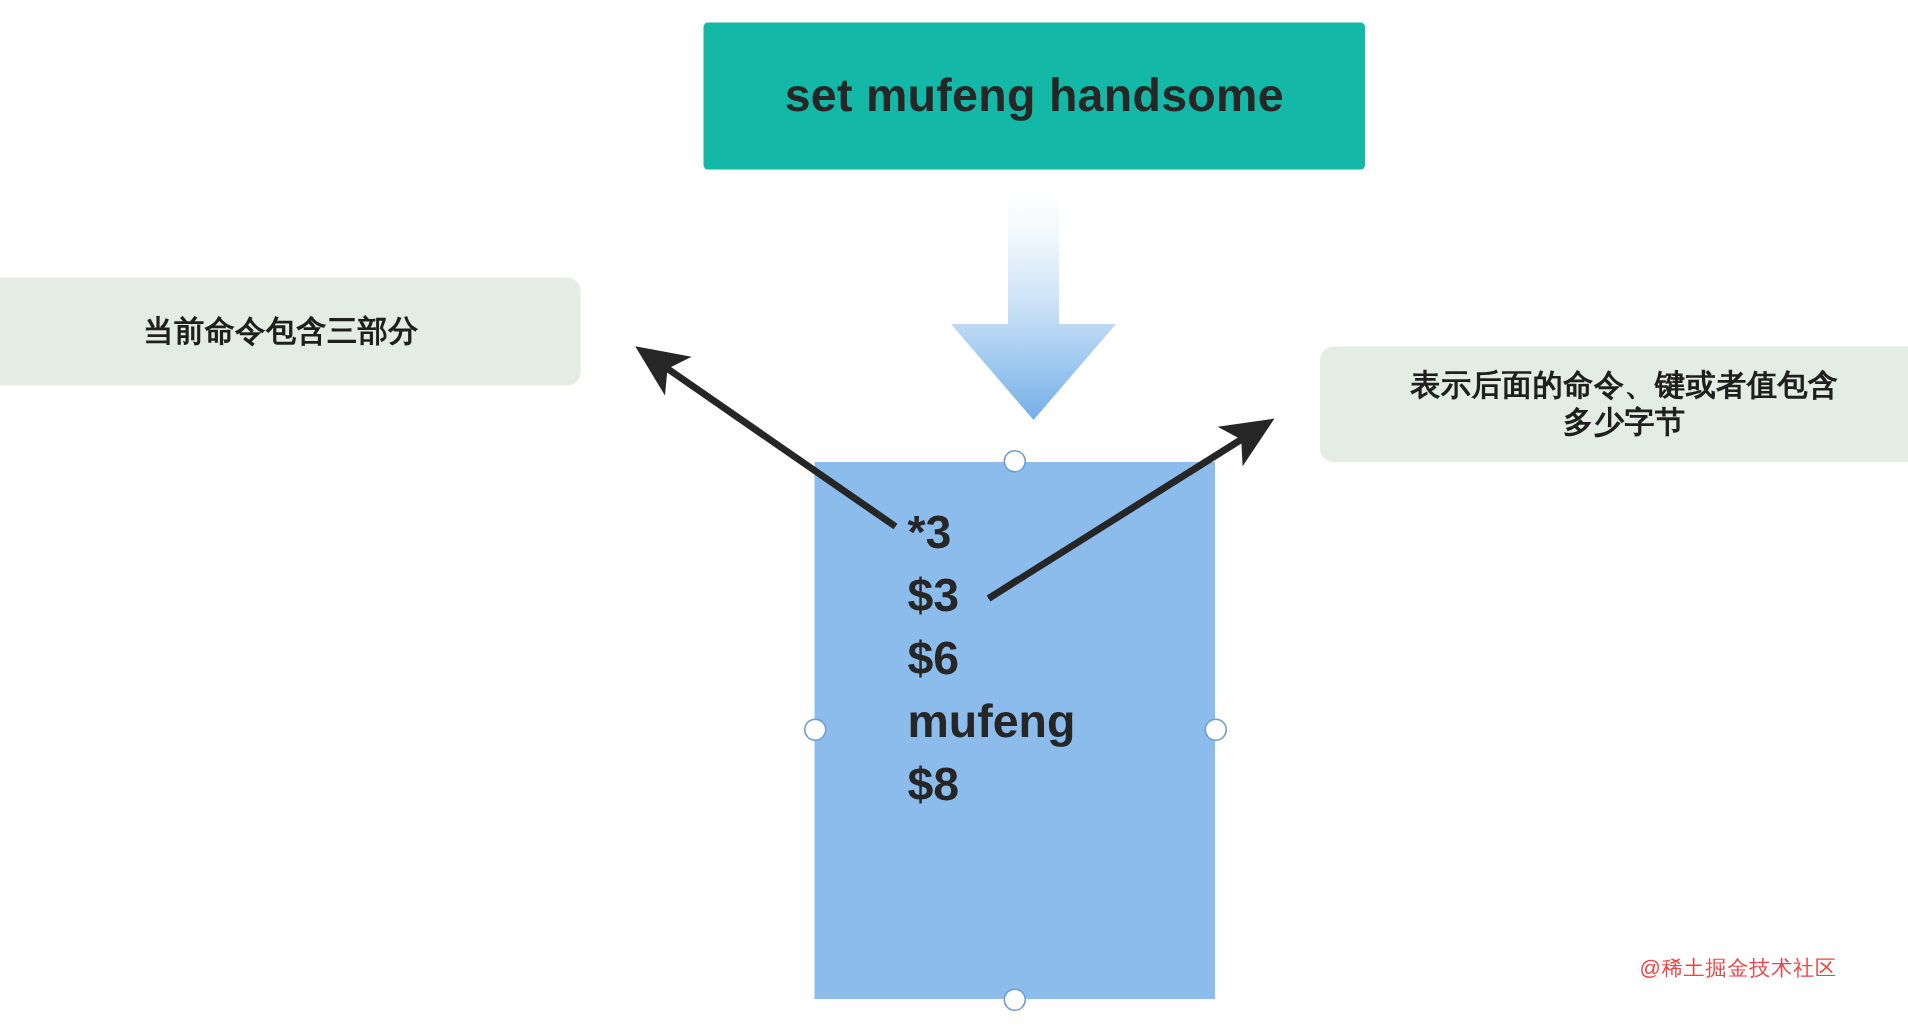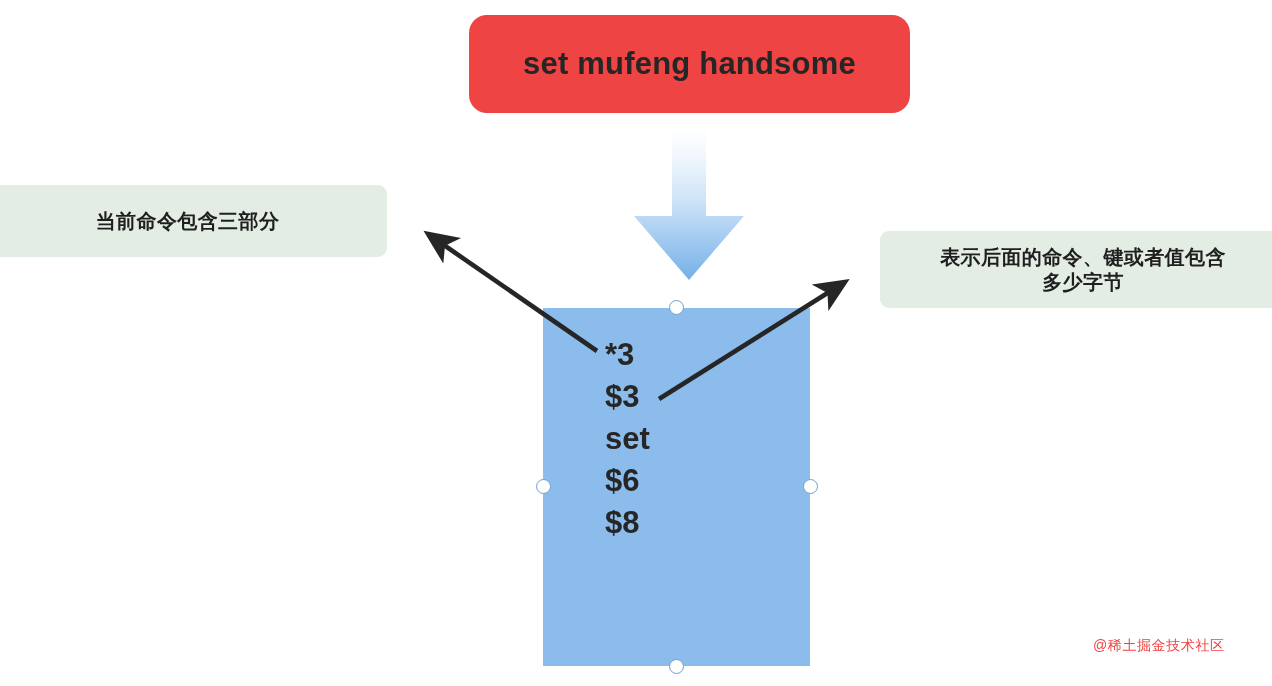--- a/index.html
+++ b/index.html
@@ -22,22 +22,22 @@
     background: #ffffff;
   }
 
   
   .cmd-box {
     position: absolute;
     left: 469px;
     top: 15px;
     width: 441px;
     height: 98px;
-    background: #ef4444;
-    border-radius: 18px;
+    background: #14b8a6;
+    border-radius: 3px;
     display: flex;
     align-items: center;
     justify-content: center;
     box-sizing: border-box;
   }
   .cmd-box-text {
     font-size: 31px;
     font-weight: bold;
     color: #262626;
     letter-spacing: 0.2px;
@@ -168,22 +168,22 @@
         </linearGradient>
       </defs>
       <polygon points="38,0 72,0 72,88 110,88 55,152 0,88 38,88" fill="url(#dgrad)"></polygon>
     </svg>
   </div>
 
   <div class="payload-box">
     <div class="payload-lines">
       <span class="payload-line">*3</span>
       <span class="payload-line">$3</span>
-      <span class="payload-line">set</span>
       <span class="payload-line">$6</span>
+      <span class="payload-line">mufeng</span>
       <span class="payload-line">$8</span>
     </div>
   </div>
 
   <div class="handle top"></div>
   <div class="handle left"></div>
   <div class="handle right"></div>
   <div class="handle bottom"></div>
 
   <svg class="pointer-svg" viewBox="0 0 1272 686" xmlns="http://www.w3.org/2000/svg">

